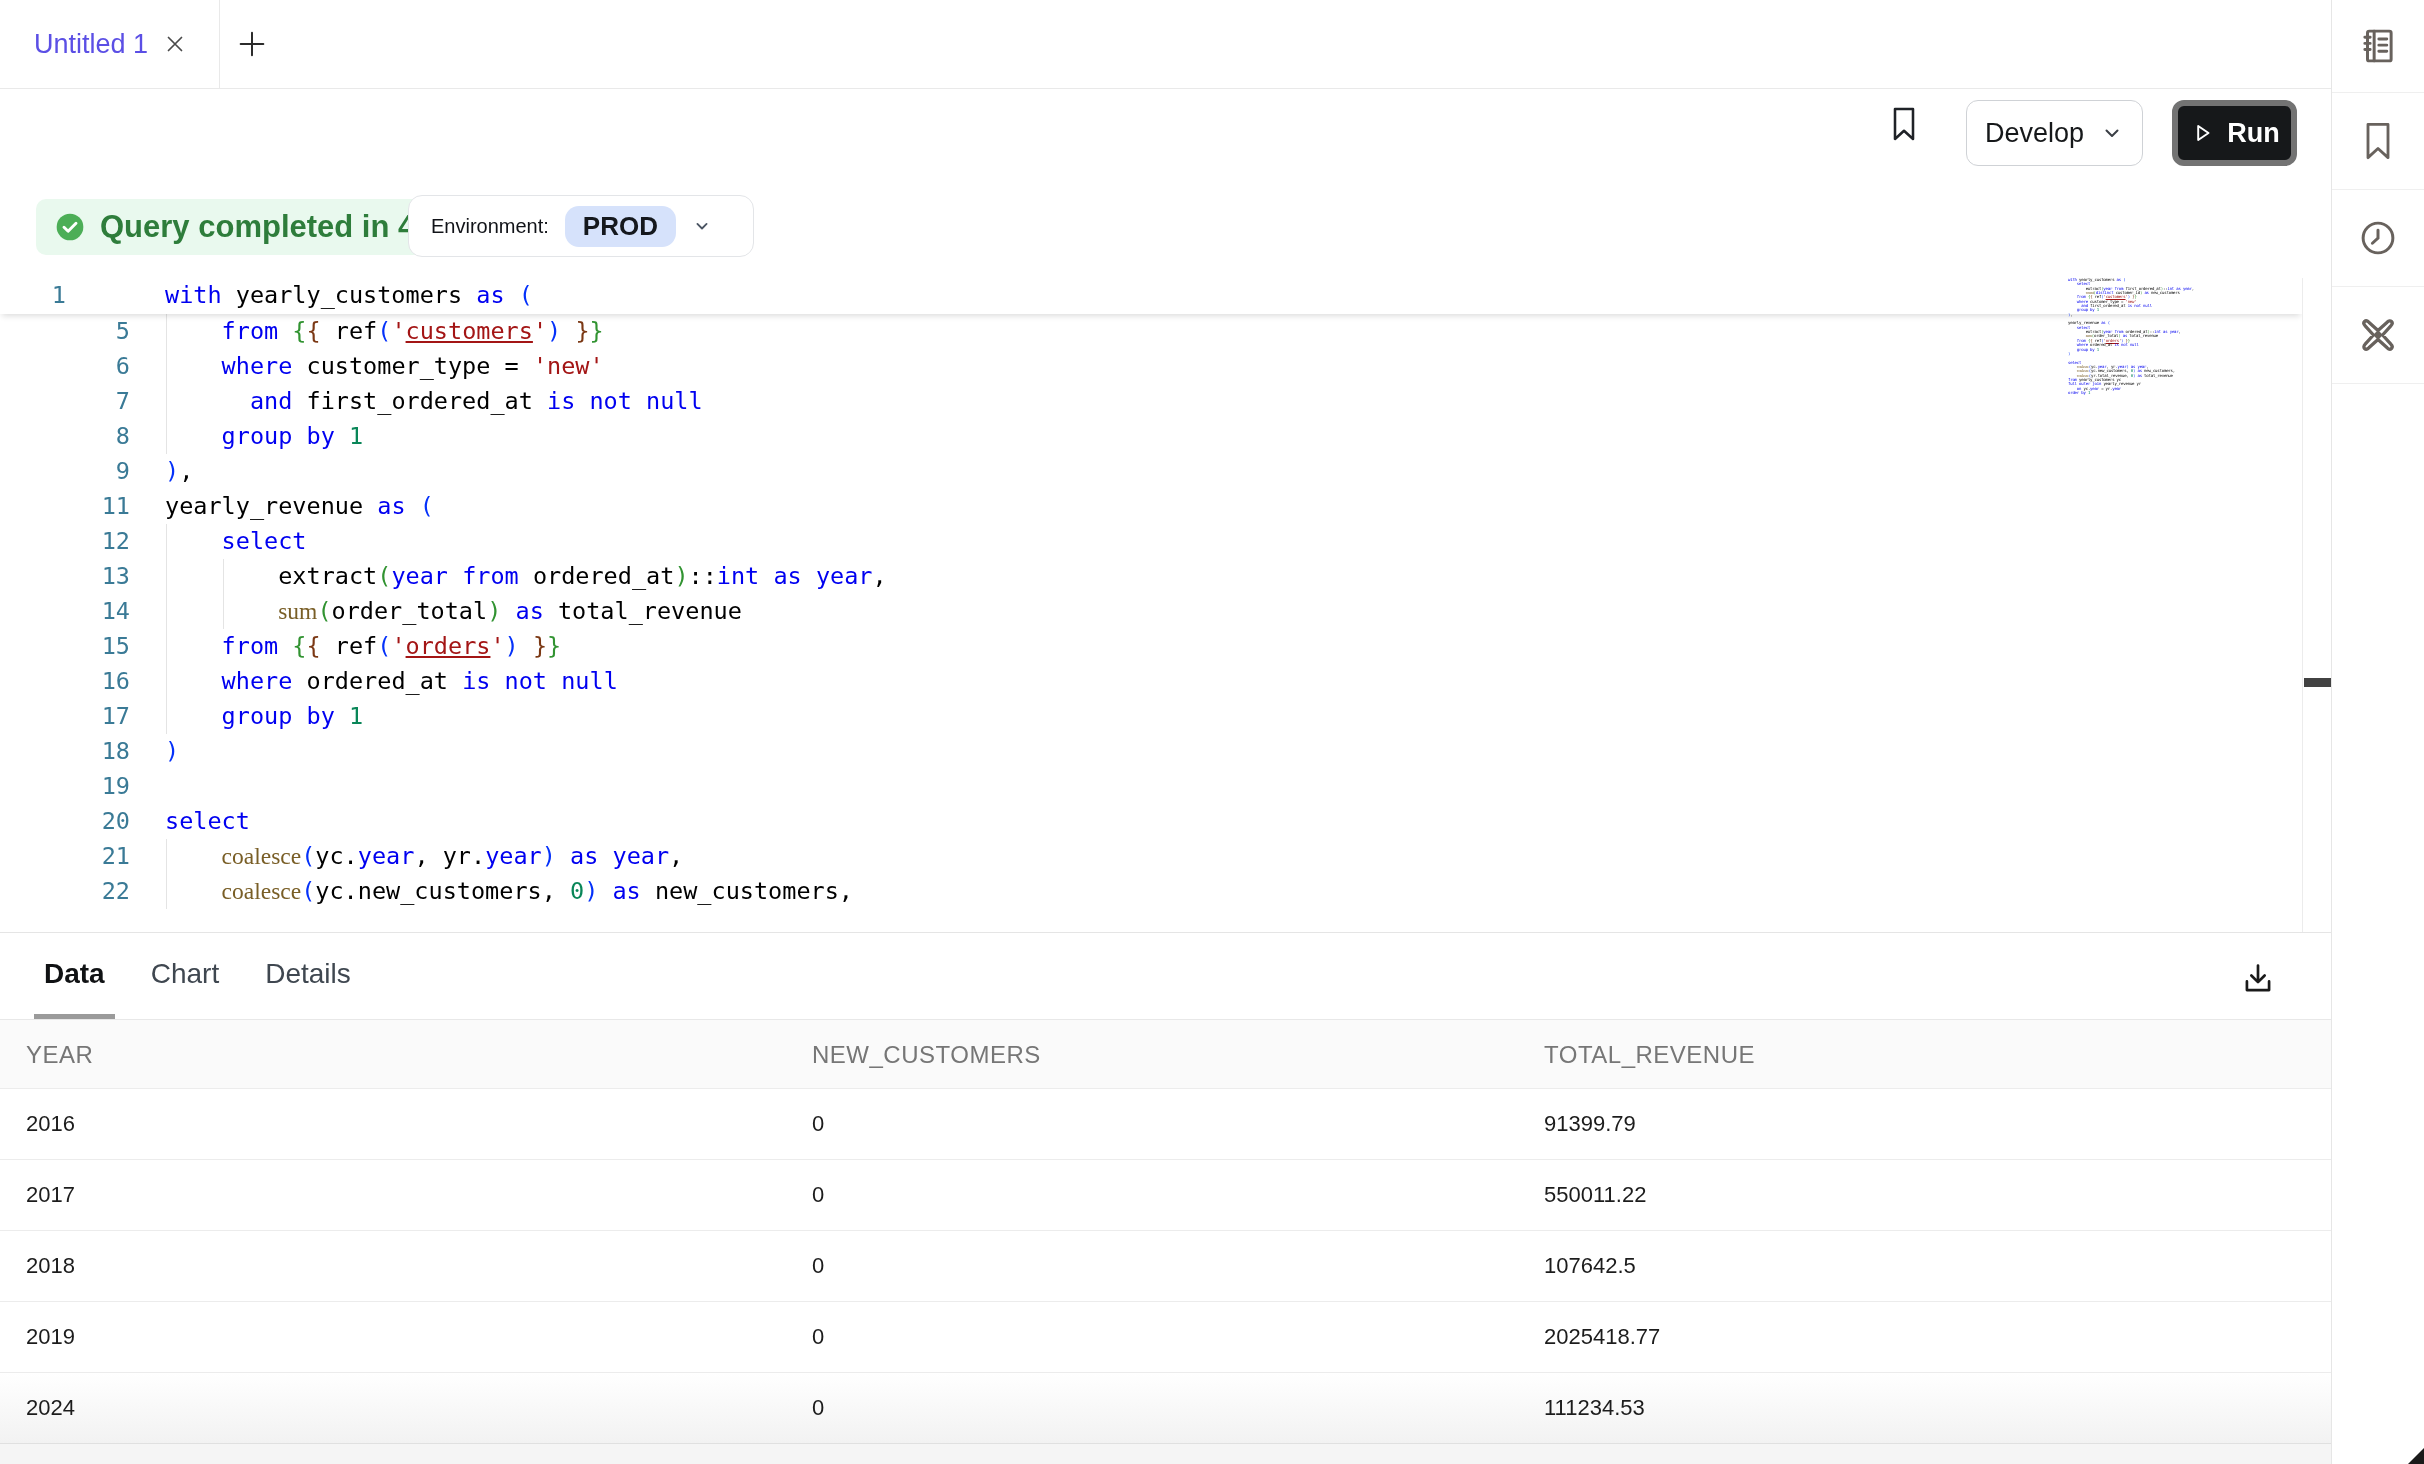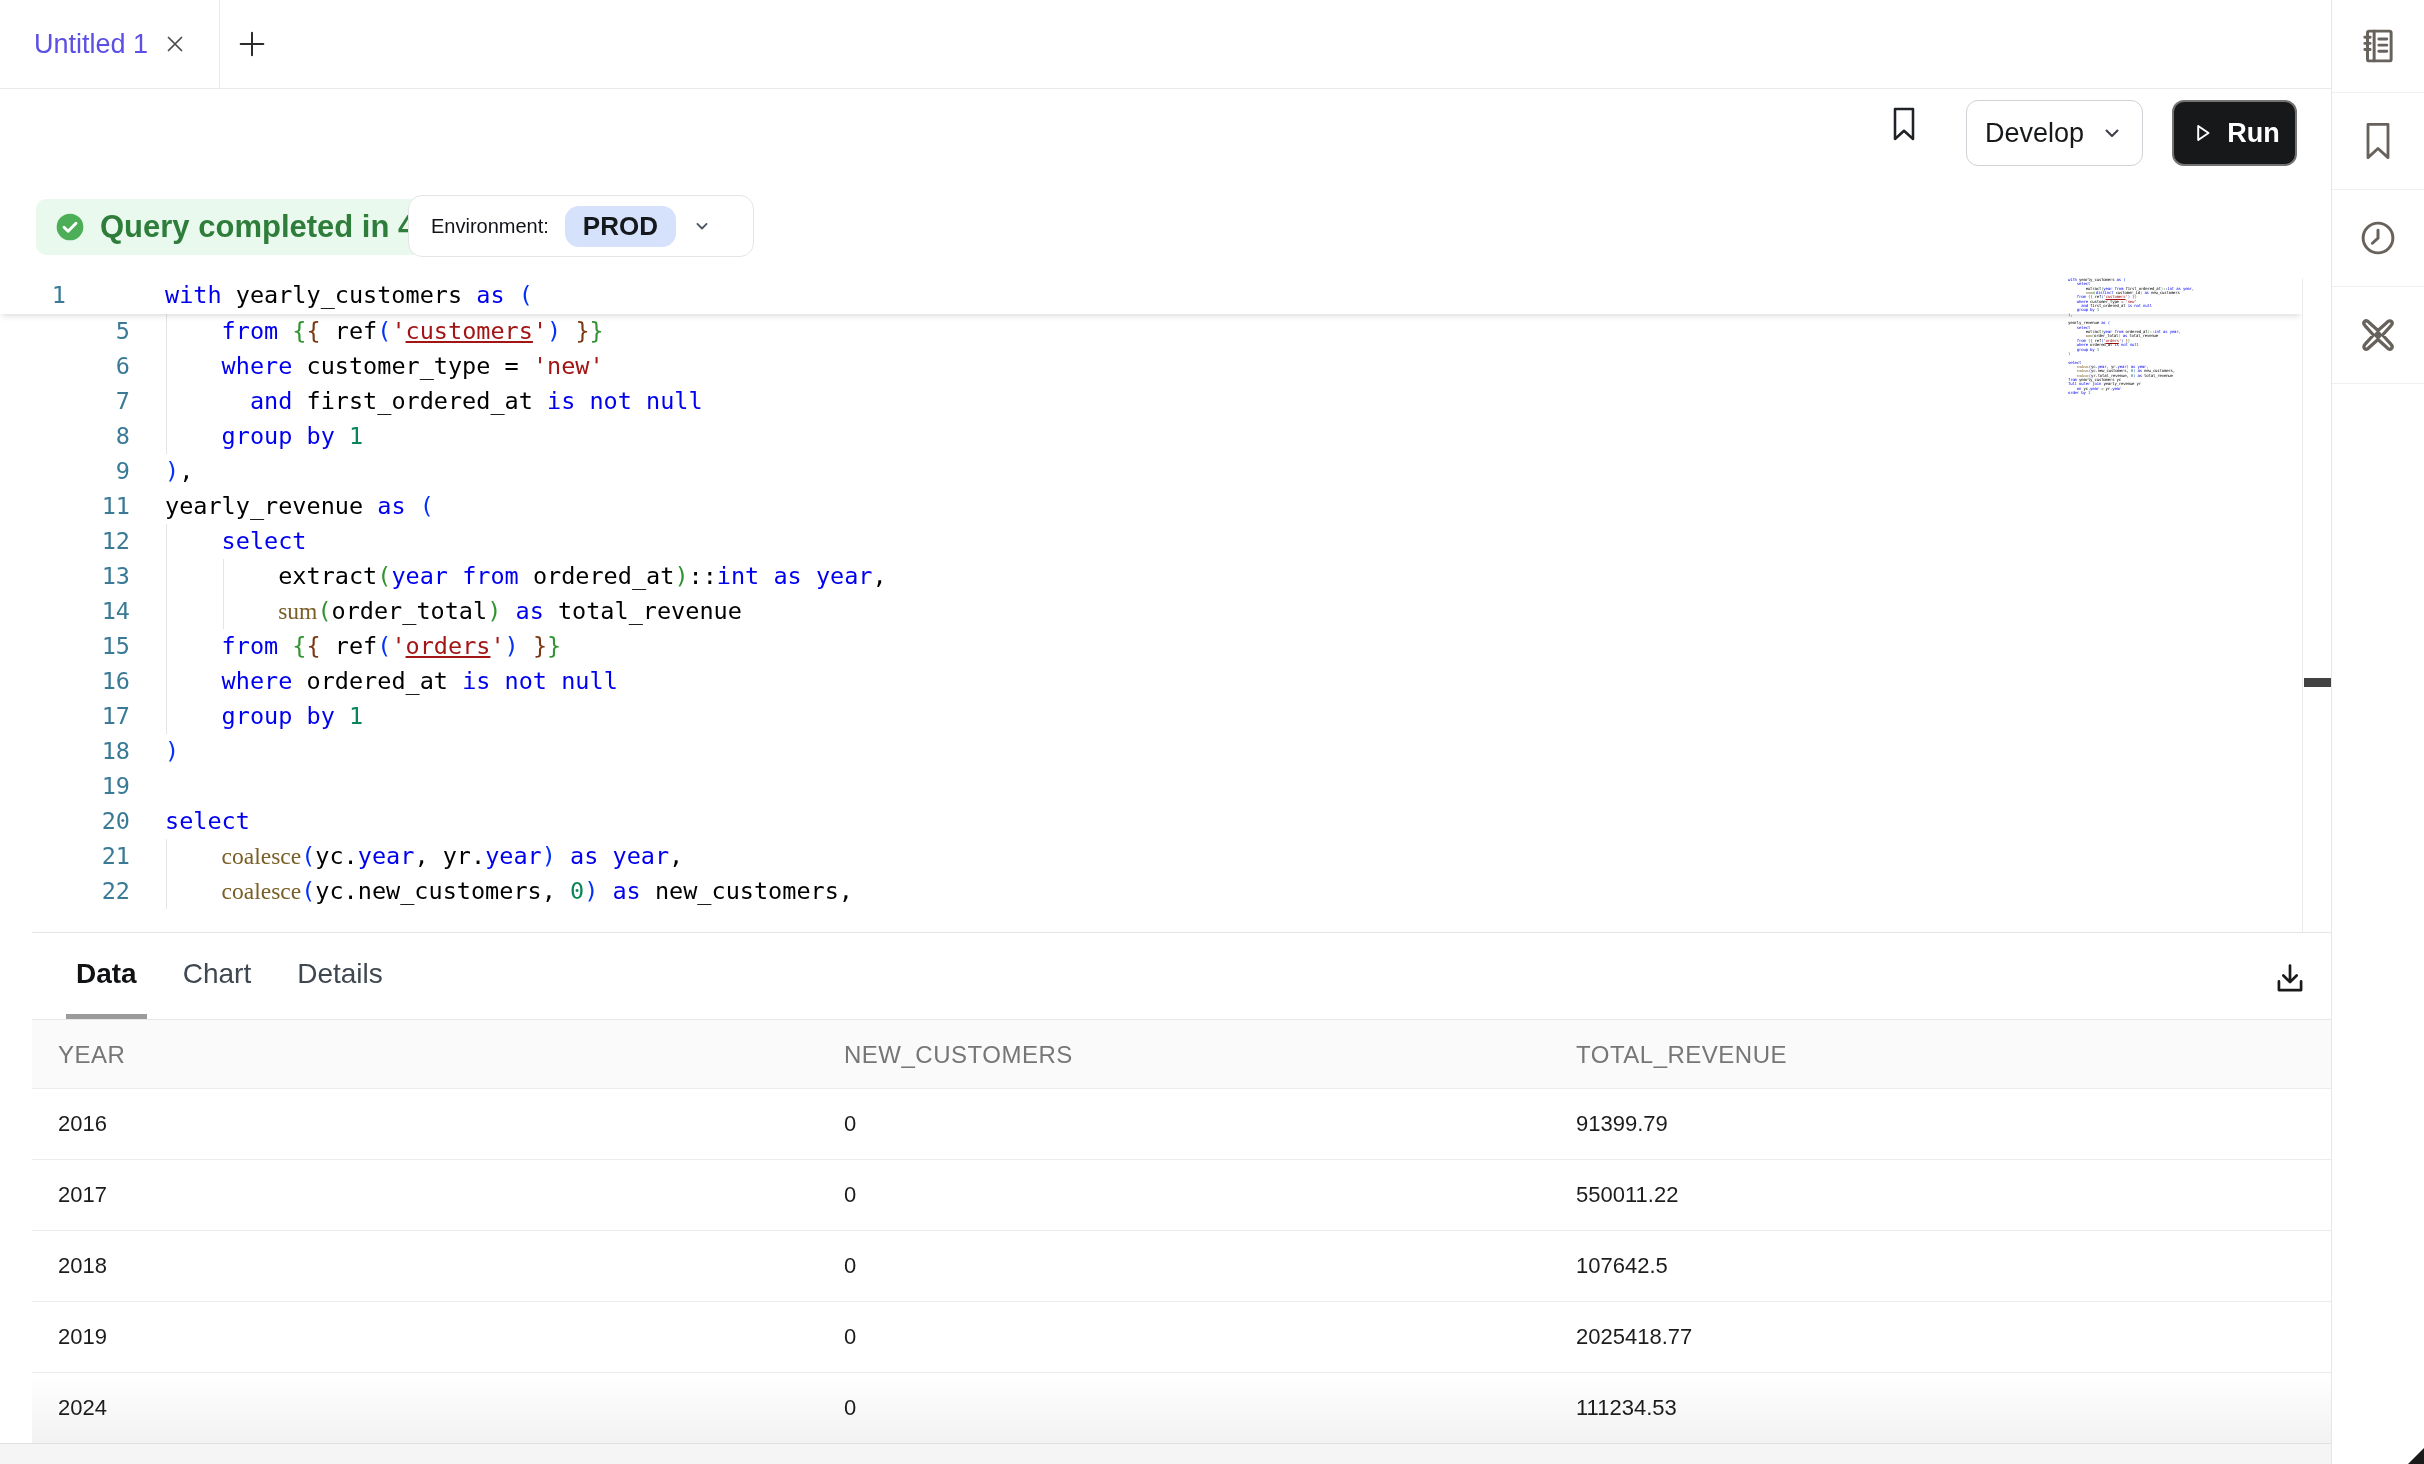--- a/index.html
+++ b/index.html
@@ -13,21 +13,21 @@
   .doc-tab .title{font-size:27px;color:#5b4fe5;}
   .icon-btn{display:flex;align-items:center;justify-content:center;background:none;border:none;padding:0;cursor:pointer;}
   .newtab-btn{position:absolute;left:230px;top:22px;width:44px;height:44px;}
 
   
   .toolbar{position:absolute;left:0;top:89px;width:2331px;height:99px;border-bottom:1px solid #ececec;background:#fff;}
   .bookmark-top{position:absolute;left:1884px;top:103px;width:40px;height:42px;}
   .btn{position:absolute;box-sizing:border-box;display:flex;align-items:center;justify-content:center;
     border-radius:12px;font-size:27px;cursor:pointer;}
   .btn-develop{left:1966px;top:100px;width:177px;height:66px;background:#fff;border:1px solid #cfd2d6;color:#16181a;gap:16px;}
-  .btn-run{left:2172px;top:100px;width:125px;height:66px;background:#16181a;border:2px solid #737373;color:#fff;gap:12px;font-weight:600;}
+  .btn-run{left:2172px;top:100px;width:125px;height:66px;background:#16181a;border:6px solid #737373;color:#fff;gap:12px;font-weight:600;}
 
   
   .statusrow{position:absolute;left:0;top:188px;width:2331px;height:90px;background:#fff;}
   .pill-success{position:absolute;left:36px;top:11px;height:56px;border-radius:10px;background:#e9f9ee;
     display:flex;align-items:center;padding:0 26px 0 18px;gap:14px;}
   .pill-success .msg{font-size:31px;font-weight:600;color:#2e7d3b;}
   .env-box{position:absolute;left:408px;top:7px;width:346px;height:62px;border:1px solid #e3e5e8;border-radius:14px;
     background:#fff;display:flex;align-items:center;padding:0 22px;box-sizing:border-box;gap:16px;cursor:pointer;}
   .env-box .lbl{font-size:20px;color:#111318;}
   .env-chip{background:#d6e2fb;border-radius:14px;padding:5px 18px;font-size:26px;font-weight:600;color:#15181d;}
@@ -51,21 +51,21 @@
   
   .minimap{position:absolute;left:2068px;top:0px;width:220px;z-index:4;cursor:pointer;}
   .mm-line{white-space:pre;font-family:"DejaVu Sans Mono","Liberation Mono",monospace;
     font-size:4px;line-height:4.35px;letter-spacing:-0.2px;}
 
   
   .vscroll-track{position:absolute;left:2302px;top:0;width:29px;height:654px;border-left:1px solid #ececec;background:#fff;z-index:5;}
   .vscroll-thumb{position:absolute;left:1px;top:400px;width:27px;height:9px;background:#424242;cursor:pointer;}
 
   
-  .results{position:absolute;left:0;top:932px;width:2331px;height:511px;border-top:1px solid #e5e5e5;background:#fff;margin-left:32px;}
+  .results{position:absolute;left:0;top:932px;width:2331px;height:511px;border-top:1px solid #e5e5e5;background:#fff;}
   .rtabs{position:absolute;left:0;top:0;width:100%;height:86px;padding-left:34px;box-sizing:border-box;display:flex;align-items:center;}
   .rtab{height:86px;display:flex;align-items:center;padding:0 10px;margin-right:26px;font-size:28px;color:#3f4750;
     box-sizing:border-box;border-bottom:5px solid transparent;cursor:pointer;}
   .rtab.active{color:#101214;font-weight:600;border-bottom-color:#9b9b9b;}
   .download-btn{position:absolute;left:2236px;top:24px;width:44px;height:44px;}
   .thead{position:absolute;left:0;top:86px;width:100%;height:70px;background:#fafafa;border-top:1px solid #e8e8e8;border-bottom:1px solid #ececec;box-sizing:border-box;}
   .th{position:absolute;top:0;height:70px;line-height:70px;font-size:24px;color:#767676;letter-spacing:0.5px;}
   .tbody{position:absolute;left:0;top:156px;width:100%;}
   .trow{position:relative;height:71px;border-bottom:1px solid #ececec;box-sizing:border-box;background:#fff;}
   .trow.fade{background:linear-gradient(180deg,#ffffff 0%,#f2f2f2 100%);}

